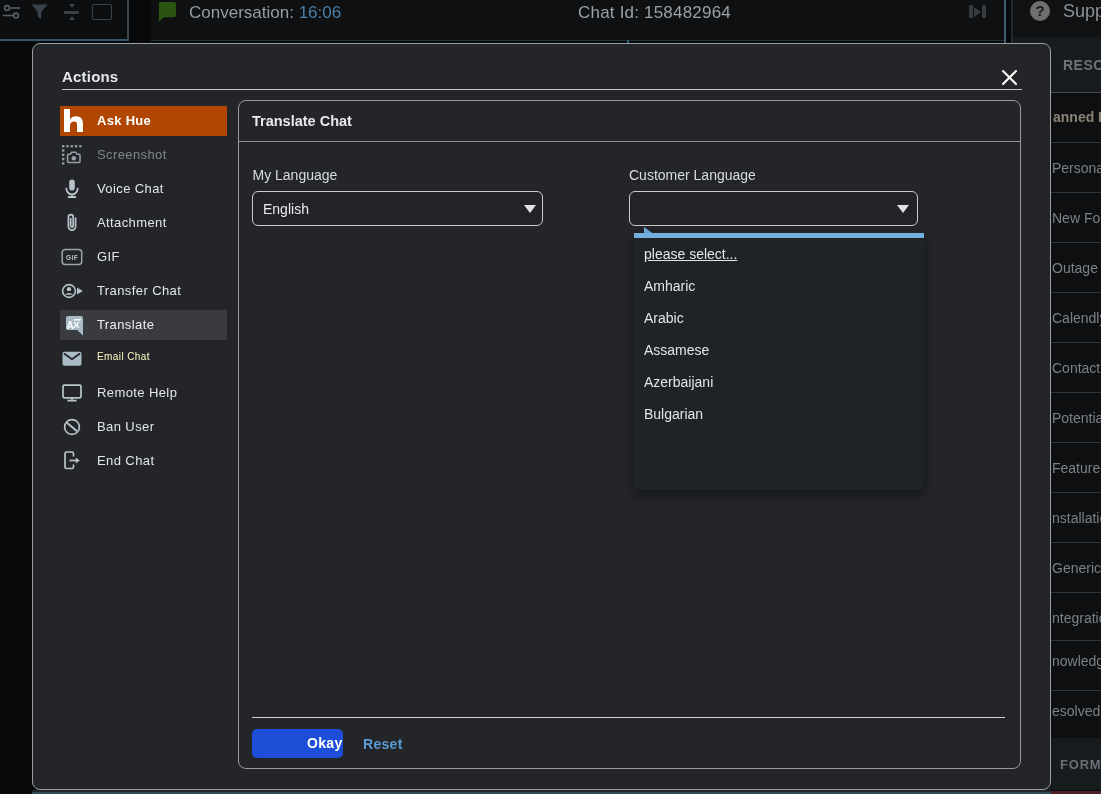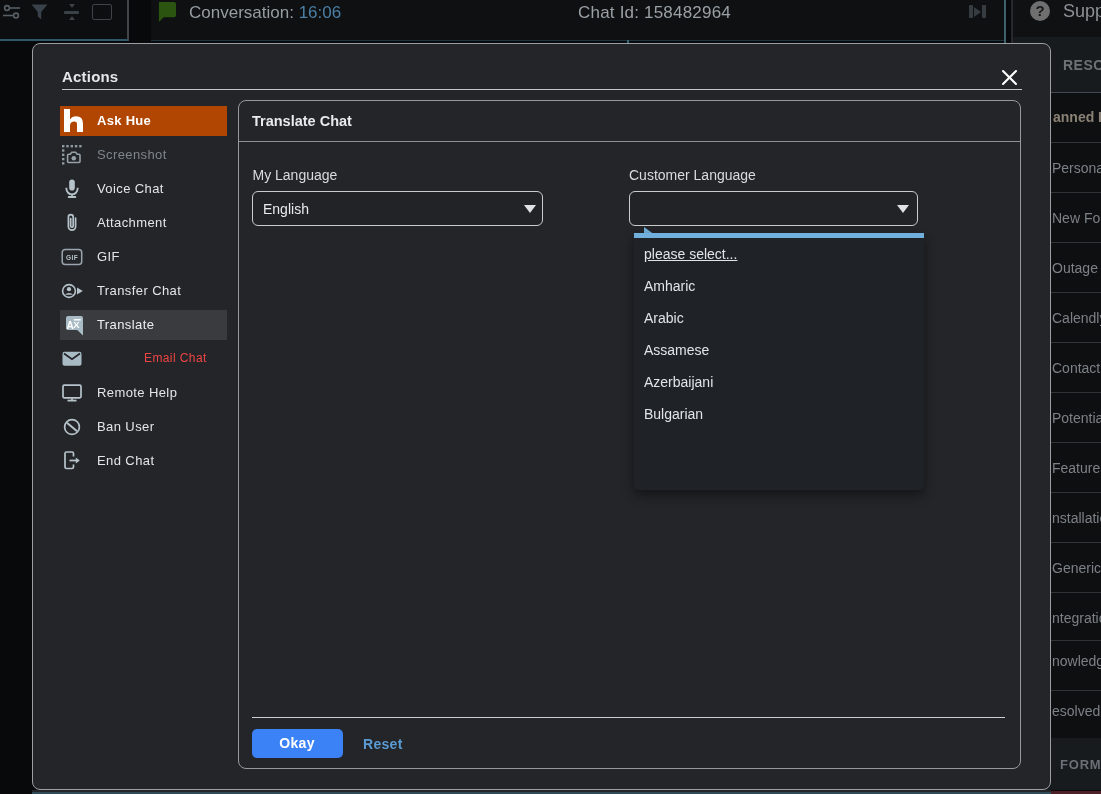--- a/index.html
+++ b/index.html
@@ -104,21 +104,21 @@
   </svg>
   <div class="abs" style="left:64px;top:69px;font-size:13px;letter-spacing:0.3px;font-weight:bold;color:#ffffff;">Ask Hue</div>
 
   <div class="abs" style="left:64px;top:103px;font-size:13px;letter-spacing:0.4px;color:#7e858b;">Screenshot</div>
   <div class="abs" style="left:64px;top:137px;font-size:13px;letter-spacing:0.4px;color:#e3e6e8;">Voice Chat</div>
   <div class="abs" style="left:64px;top:171px;font-size:13px;letter-spacing:0.4px;color:#e3e6e8;">Attachment</div>
   <div class="abs" style="left:64px;top:205px;font-size:13px;letter-spacing:0.4px;color:#e3e6e8;">GIF</div>
   <div class="abs" style="left:64px;top:239px;font-size:13px;letter-spacing:0.4px;color:#e3e6e8;">Transfer Chat</div>
   <div class="abs" style="left:27px;top:266px;width:167px;height:30px;background:#393b3e;"></div>
   <div class="abs" style="left:64px;top:273px;font-size:13px;letter-spacing:0.4px;color:#eceeef;">Translate</div>
-  <div class="abs" style="left:64px;top:307px;font-size:12px;letter-spacing:0.4px;color:#ef4444;margin-left:47px;">Email Chat</div>
+  <div class="abs" style="left:64px;top:307px;font-size:10px;letter-spacing:0.4px;color:#fef9c3;">Email Chat</div>
   <div class="abs" style="left:64px;top:341px;font-size:13px;letter-spacing:0.4px;color:#e3e6e8;">Remote Help</div>
   <div class="abs" style="left:64px;top:375px;font-size:13px;letter-spacing:0.4px;color:#e3e6e8;">Ban User</div>
   <div class="abs" style="left:64px;top:409px;font-size:13px;letter-spacing:0.4px;color:#e3e6e8;">End Chat</div>
 
   <svg class="abs" style="left:28px;top:100px" width="22" height="22" viewBox="0 0 22 22">
     <g fill="#8e99a1">
       <rect x="1" y="1" width="2.4" height="2.4"></rect>
         <rect x="5.3" y="1" width="2.4" height="2.4"></rect>
         <rect x="9.6" y="1" width="2.4" height="2.4"></rect>
         <rect x="13.9" y="1" width="2.4" height="2.4"></rect>
@@ -190,16 +190,16 @@
     <div class="abs" style="left:395px;top:132px;width:290px;height:257px;background:#1f2227;border-top:5px solid #71b0dd;border-radius:0 0 5px 5px;box-shadow:0 5px 12px rgba(0,0,0,0.45);">
       <div style="height:32px;line-height:32px;padding-left:10px;font-size:14px;color:#e2e5e8;text-decoration:underline;">please select...</div>
       <div style="height:32px;line-height:32px;padding-left:10px;font-size:14px;color:#e2e5e8;">Amharic</div>
       <div style="height:32px;line-height:32px;padding-left:10px;font-size:14px;color:#e2e5e8;">Arabic</div>
       <div style="height:32px;line-height:32px;padding-left:10px;font-size:14px;color:#e2e5e8;">Assamese</div>
       <div style="height:32px;line-height:32px;padding-left:10px;font-size:14px;color:#e2e5e8;">Azerbaijani</div>
       <div style="height:32px;line-height:32px;padding-left:10px;font-size:14px;color:#e2e5e8;">Bulgarian</div>
     </div>
 
     <div class="abs" style="left:13px;top:616px;width:753px;height:1px;background:#cdd0d2;"></div>
-    <div class="abs" style="left:12.5px;top:627.5px;width:91px;height:29px;background:#3b82f6;border-radius:5px;color:#fff;font-size:14px;font-weight:bold;letter-spacing:0.3px;text-align:center;line-height:29px;">Okay</div>
+    <div class="abs" style="left:12.5px;top:627.5px;width:91px;height:29px;background:#1d4ed8;border-radius:5px;color:#fff;font-size:14px;font-weight:bold;letter-spacing:0.3px;text-align:right;line-height:29px;">Okay</div>
     <div class="abs" style="left:124px;top:635px;font-size:14px;font-weight:bold;letter-spacing:0.3px;color:#5b9bd3;">Reset</div>
   </div>
 </div>
 
 </body></html>

